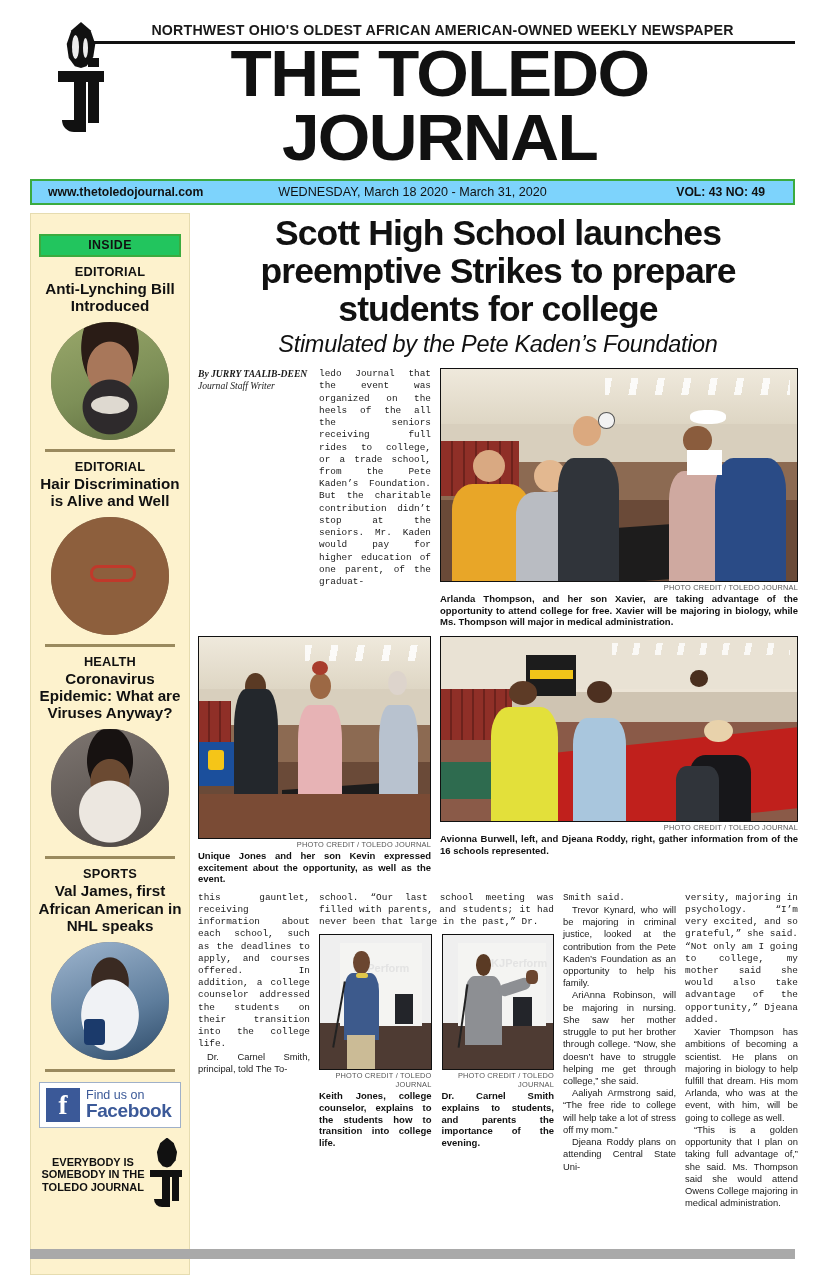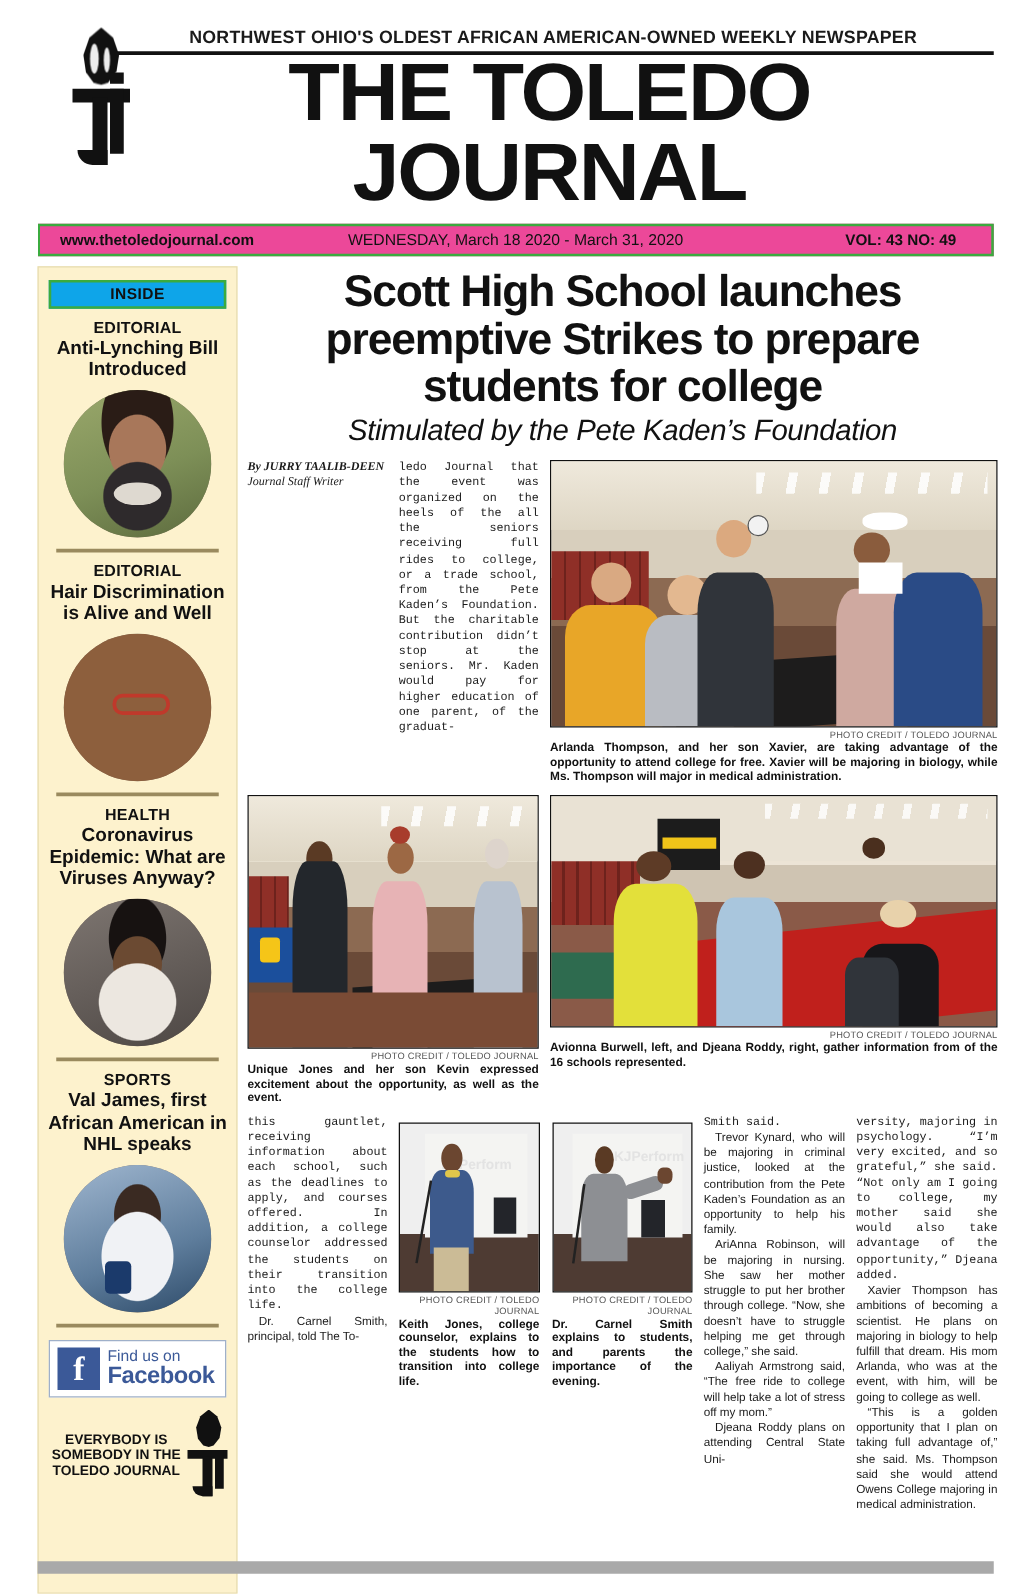--- a/index.html
+++ b/index.html
@@ -63,21 +63,21 @@
   .torch-j {
     position:absolute; left: 36px; top: 49px; width: 11px; height: 52px; background:#111;
   }
   .torch-j-dot {
     position:absolute; left: 36px; top: 36px; width: 11px; height: 9px; background:#111;
   }
 
   
   .date-bar {
     margin: 10px 30px 0 30px;
-    background:#ec4899; border: 2px solid #3bab3f;
+    background:#7dd3fc; border: 2px solid #3bab3f;
     height: 26px; display:flex; align-items:center; position:relative;
     font-size: 12.4px;
   }
   .site-url { font-weight:bold; color:#111; padding-left:16px; white-space:nowrap; font-size:12.2px;}
   .issue-date { position:absolute; left:0; right:0; text-align:center; font-size:12.6px; color:#111; }
   .issue-date b { font-weight:normal; }
   .vol { margin-left:auto; padding-right:28px; font-weight:bold; font-size:12.2px; color:#111; white-space:nowrap; z-index:2;}
 
   
   .content { display:flex; padding: 6px 30px 0 30px; gap: 0; }
@@ -85,21 +85,21 @@
   
   .sidebar {
     width: 160px; flex:0 0 160px;
     background:#fdf2cd;
     border:1px solid #e6dcb0;
     padding: 0 0 8px 0;
     margin-top: 2px;
     height: 1062px;
   }
   .inside-tab {
-    background:#0ea5e9; border:2px solid #3bab3f; margin: 10px 8px 0 8px;
+    background:#22c55e; border:2px solid #3bab3f; margin: 20px 8px 0 8px;
     text-align:center; font-weight:bold; font-size:12.4px; padding:2px 0 3px 0; color:#111;
     letter-spacing:.4px;
   }
   .sb-kicker {
     text-align:center; font-weight:bold; font-size:12.8px; color:#111; margin-top:7px; letter-spacing:.2px;
   }
   .sb-head {
     text-align:center; font-weight:bold; font-size:15.2px; line-height:1.12; color:#111;
     margin: 1px 6px 0 6px;
   }
@@ -390,20 +390,23 @@
         </div>
       </div>
 
       <div class="sec3">
         <div class="col c-a">
           <p class="noind">this gauntlet, receiving information about each school, such as the deadlines to apply, and courses offered. In addition, a college counselor addressed the students on their transition into the college life.</p>
           <p>Dr. Carnel Smith, principal, told The To-</p>
         </div>
         <div style="flex:1;display:flex;gap:9px;">
           <div style="width:235px;flex:0 0 235px;">
+            <div class="col" style="margin-bottom:5px;">
+              <p class="noind">school. “Our last school meeting was filled with parents, and students; it had never been that large in the past,” Dr.</p>
+            </div>
             <div class="botphotos">
               <div style="flex:1;">
                 <div class="photo" style="height:136px;background:linear-gradient(180deg,#efefef 0 66%,#4e3b33 66% 100%);">
                   <div style="position:absolute;left:18%;top:6%;width:74%;height:62%;background:#f4f4f2;"></div>
                   <div style="position:absolute;left:30%;top:20%;width:48%;height:16%;color:#e3e3e3;font:bold 11px 'Liberation Sans',sans-serif;">KJPerform</div>
                   <div class="head" style="left:30%;top:12%;width:15%;height:17%;background:#6b4630;"></div>
                   <div class="fig" style="left:22%;bottom:22%;width:31%;height:50%;background:#3d5a8c;"></div>
                   <div style="position:absolute;left:24%;bottom:0;width:26%;height:26%;background:#cbbb96;"></div>
                   <div style="position:absolute;left:33%;top:28%;width:10%;height:4%;background:#e0c64b;border-radius:3px;"></div>
                   <div style="position:absolute;left:16%;top:34%;width:2px;height:50%;background:#222;transform:rotate(10deg);"></div>

